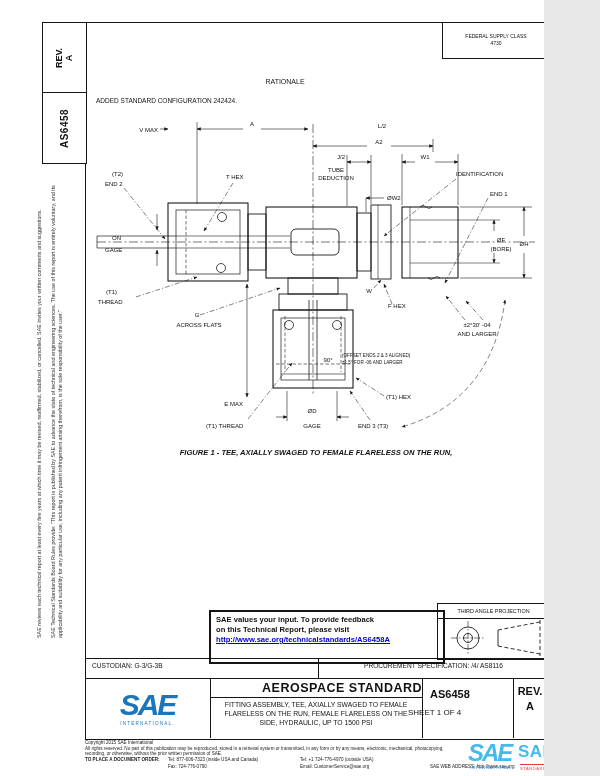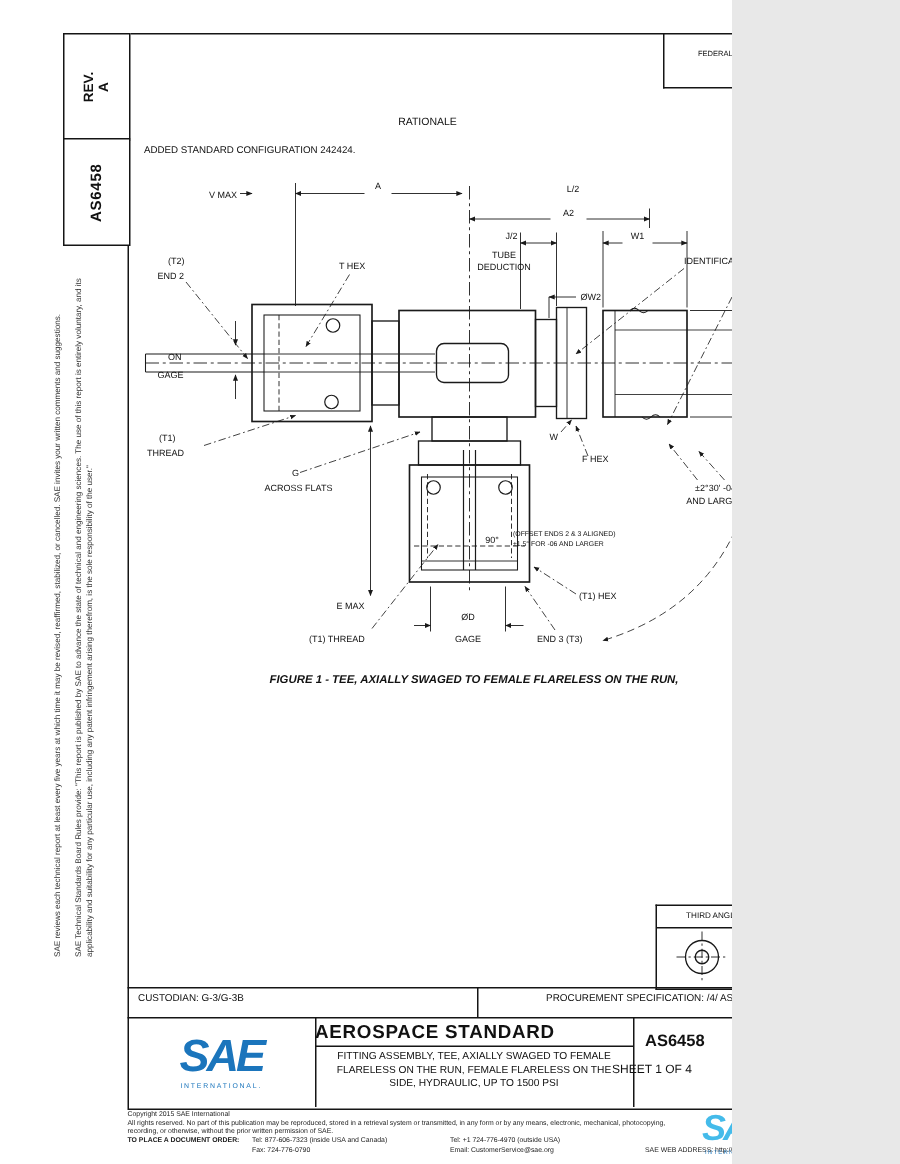--- a/index.html
+++ b/index.html
@@ -1,16 +1,16 @@
 <!DOCTYPE html>
 <html><head>
 <meta charset="utf-8">
 <style>
   html,body{margin:0;padding:0;background:#e8e8e8;}
-  #page{position:relative;width:488px;height:776px;background:#ffffff;overflow:hidden;
+  #page{position:relative;width:544px;height:776px;background:#ffffff;overflow:hidden;
         font-family:"Liberation Sans",sans-serif;color:#111;}
   .abs{position:absolute;}
   
   #frame{left:85px;top:22px;width:462px;height:716px;border:1.5px solid #151515;}
   #rightstrip{left:547px;top:22px;width:11px;height:716px;border:1px solid #151515;border-left:none;}
   
   .sidebox{width:43px;height:70px;border:1.5px solid #151515;display:flex;align-items:center;justify-content:center;background:#fff;}
   .rot{transform:rotate(-90deg);white-space:nowrap;text-align:center;}
   #revbox{left:42px;top:22px;}
   #asbox{left:42px;top:92px;}
@@ -36,21 +36,21 @@
   
   #projbox{left:437px;top:603px;width:111px;height:55px;border:1px solid #151515;border-right:none;}
   #projlabel{left:0;top:0;width:100%;height:14px;border-bottom:1px solid #151515;display:flex;align-items:center;justify-content:center;font-size:5.4px;}
   
   .tbline{background:#151515;}
   #custodian{left:92px;top:662px;font-size:6.6px;}
   #procurement{left:320px;top:662px;width:227px;text-align:center;font-size:6.6px;}
   #saelogo{left:85px;top:678px;width:125px;height:60px;display:flex;flex-direction:column;align-items:center;justify-content:center;}
   #saelogo .big{font-size:30px;font-weight:bold;font-style:italic;color:#1b75bc;letter-spacing:-2px;line-height:30px;}
   #saelogo .sub{font-size:4.6px;color:#1b75bc;letter-spacing:1.2px;margin-top:1px;}
-  #aerostd{left:210px;top:681px;width:212px;text-align:left;font-size:12.5px;font-weight:bold;letter-spacing:.5px;}
+  #aerostd{left:210px;top:681px;width:212px;text-align:right;font-size:12.5px;font-weight:bold;letter-spacing:.5px;}
   #stdtitle{left:212px;top:700px;width:208px;text-align:center;font-size:6.8px;line-height:9px;}
   #docnum{left:430px;top:688px;font-size:11px;font-weight:bold;}
   #sheet{left:408px;top:708px;font-size:8px;}
   #revcell{left:513px;top:684px;width:34px;text-align:center;font-size:11px;font-weight:bold;line-height:15px;}
   
   .foot{font-size:4.6px;color:#222;white-space:nowrap;}
   
   #wm{left:466px;top:739px;width:140px;height:37px;opacity:.92;}
   #wm .glyph{position:absolute;left:2px;top:0px;font-size:24px;font-weight:bold;font-style:italic;color:#35b6e9;letter-spacing:-2px;}
   #wm .norm{position:absolute;left:52px;top:3px;font-size:17px;font-weight:bold;color:#35b6e9;letter-spacing:.5px;white-space:nowrap;}
@@ -217,20 +217,25 @@
       <text x="206" y="428">(T1) THREAD</text>
       <text x="358" y="428">END 3 (T3)</text>
       <text x="386" y="399">(T1) HEX</text>
     </g>
   </svg>
 
   <div class="abs" id="caption">
     <div>FIGURE 1 - TEE, AXIALLY SWAGED TO FEMALE FLARELESS ON THE RUN,</div>
   </div>
 
+  <div class="abs" id="fbbox">
+    <div>SAE values your input. To provide feedback</div>
+    <div>on this Technical Report, please visit</div>
+    <a href="#">http://www.sae.org/technicalstandards/AS6458A</a>
+  </div>
 
   <div class="abs" id="projbox">
     <div class="abs" id="projlabel">THIRD ANGLE PROJECTION</div>
     <svg width="111" height="41" viewBox="0 0 111 41" style="top:14px;">
       <g stroke="#1a1a1a" fill="none" stroke-width="0.9">
         <circle cx="30" cy="20" r="11"></circle>
         <circle cx="30" cy="20" r="4.5"></circle>
         <path d="M13,20 H47 M30,3 V37" stroke-width="0.6" stroke-dasharray="6 2 1.5 2"></path>
         <path d="M60,12 V28"></path>
         <path d="M60,12 L102,4 M60,28 L102,36" stroke-dasharray="4 2.5"></path>

